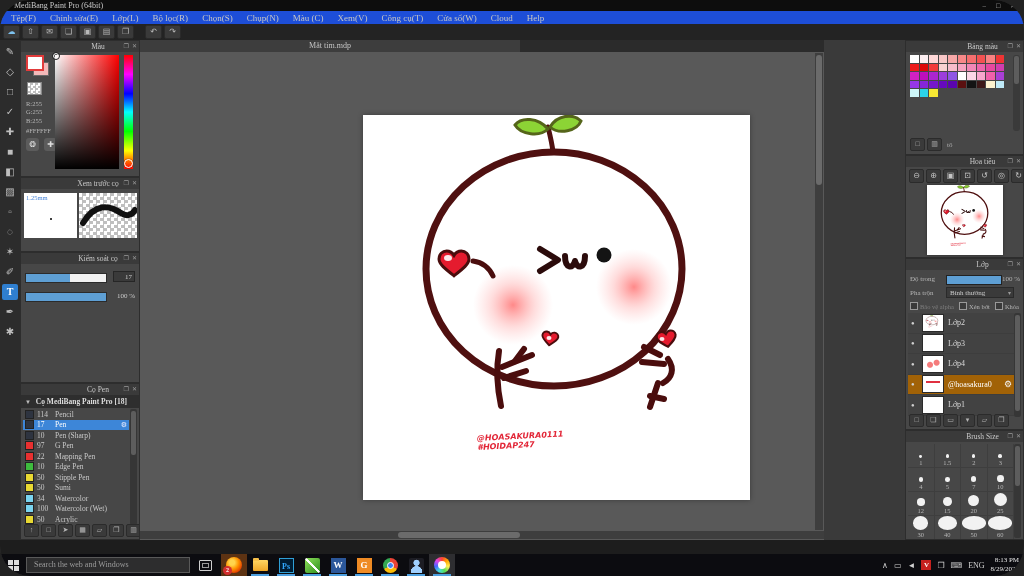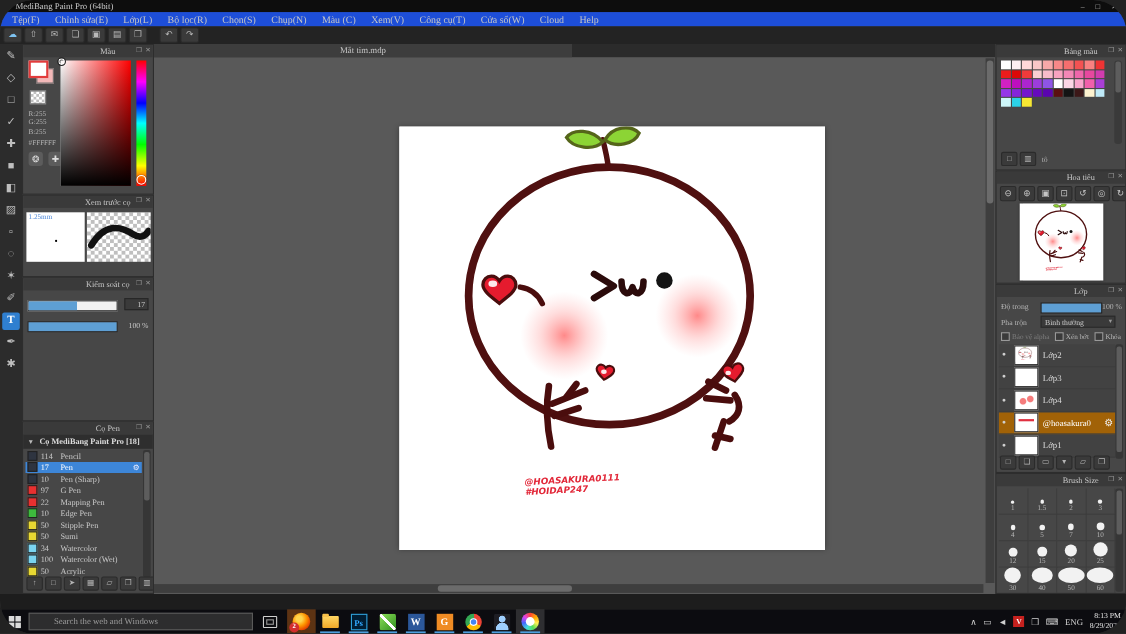--- a/index.html
+++ b/index.html
@@ -76,21 +76,21 @@
   .bswatch{width:7px;height:7px;border:1px solid #222;flex:none;}
   .bnum{width:15px;flex:none;}
   .bname{flex:1;white-space:nowrap;}
   .bgear{font-size:7px;color:#eef;padding-right:2px;}
   .bscroll{position:absolute;right:2px;top:25px;width:7px;height:116px;background:#363636;border-radius:2px;}
   .bsthumb{position:absolute;left:1px;top:2px;width:5px;height:44px;background:#5d5d5d;border-radius:2px;}
   .bfooter{position:absolute;left:0;bottom:2px;height:13px;display:flex;gap:2px;padding-left:3px;align-items:center;}
   .ft-btn{width:13px;height:11px;background:#3a3a3a;border:1px solid #2b2b2b;color:#b5b5b5;font-size:7px;
           line-height:10px;text-align:center;border-radius:2px;flex:none;}
   
-  .workspace{position:absolute;left:140px;top:40px;width:765px;height:500px;background:#595959;overflow:hidden;}
+  .workspace{position:absolute;left:140px;top:40px;width:684px;height:500px;background:#595959;overflow:hidden;}
   .tabbar{position:absolute;left:0;top:0;width:100%;height:12px;background:#2b2b2b;}
   .tab{position:absolute;left:0;top:0;width:380px;height:12px;background:#3d3d3d;font-size:8px;color:#c5c5c5;
        text-align:center;line-height:12px;}
   .canvas{position:absolute;left:223px;top:75px;width:387px;height:385px;background:#fff;box-shadow:0 0 5px rgba(0,0,0,.35);}
   .vscroll{position:absolute;right:1px;top:13px;width:8px;height:477px;background:#3e3e3e;}
   .vthumb{position:absolute;left:1px;top:2px;width:6px;height:130px;background:#6b6b6b;border-radius:3px;}
   .hscroll{position:absolute;left:0;bottom:1px;height:8px;width:754px;background:#3e3e3e;}
   .hthumb{position:absolute;top:1px;left:258px;width:122px;height:6px;background:#6b6b6b;border-radius:3px;}
   
   #p-palette{top:0;height:115px;}
@@ -153,22 +153,22 @@
   
   .watermark{position:absolute;left:845px;top:498px;z-index:60;color:rgba(255,255,255,.5);pointer-events:none;}
   .wm1{font-size:14px;}
   .wm2{font-size:9.5px;margin-top:2px;}
   
   .taskbar{position:absolute;left:0;top:554px;width:100%;height:22px;background:#0c0c10;display:flex;
            align-items:center;z-index:70;}
   .start{width:26px;height:22px;display:flex;align-items:center;justify-content:center;flex:none;}
   .winlogo{display:grid;grid-template-columns:5px 5px;grid-template-rows:5px 5px;gap:1px;}
   .winlogo span{background:#dcdcdc;}
-  .search{width:204px;height:16px;background:#2d2d2e;border:1px solid #595959;font-size:8px;color:#9b9b9b;
-          line-height:14px;padding-left:22px;box-sizing:border-box;flex:none;}
+  .search{width:164px;height:16px;background:#2d2d2e;border:1px solid #595959;font-size:8px;color:#9b9b9b;
+          line-height:14px;padding-left:7px;box-sizing:border-box;flex:none;}
   .taskview{margin:0 9px;width:11px;height:9px;border:1px solid #cfcfcf;border-radius:1px;flex:none;position:relative;}
   .taskview::after{content:"";position:absolute;left:2px;top:2px;right:2px;bottom:2px;border:1px solid #9a9a9a;}
   .apps{display:flex;height:22px;}
   .app{width:26px;height:22px;position:relative;display:flex;align-items:center;justify-content:center;flex:none;}
   .app.hl{background:rgba(216,110,25,.40);}
   .app.focus{background:rgba(255,255,255,.14);}
   .ul{position:absolute;bottom:0;left:4px;right:4px;height:2px;background:#4da0e0;}
   .badge{position:absolute;left:2px;bottom:1px;width:9px;height:9px;border-radius:50%;background:#d32f2f;color:#fff;
          font-size:6px;line-height:9px;text-align:center;font-weight:bold;}
   .ai-firefox{width:16px;height:16px;border-radius:50%;

